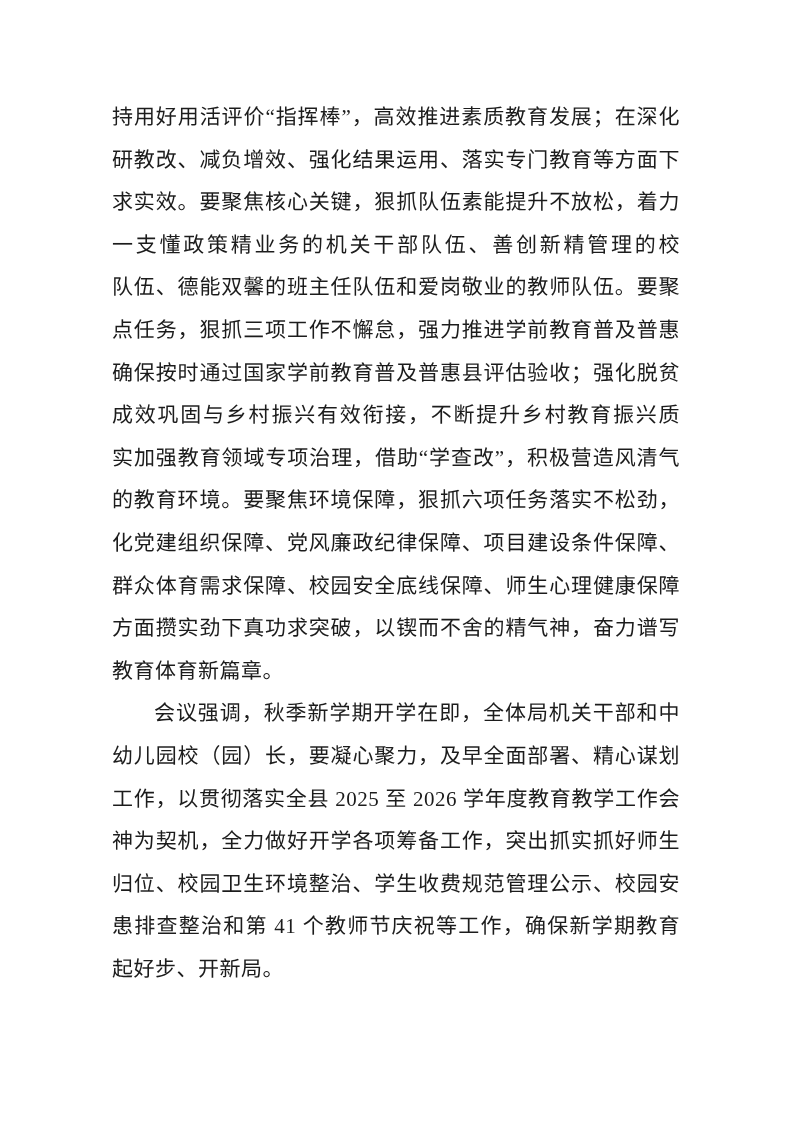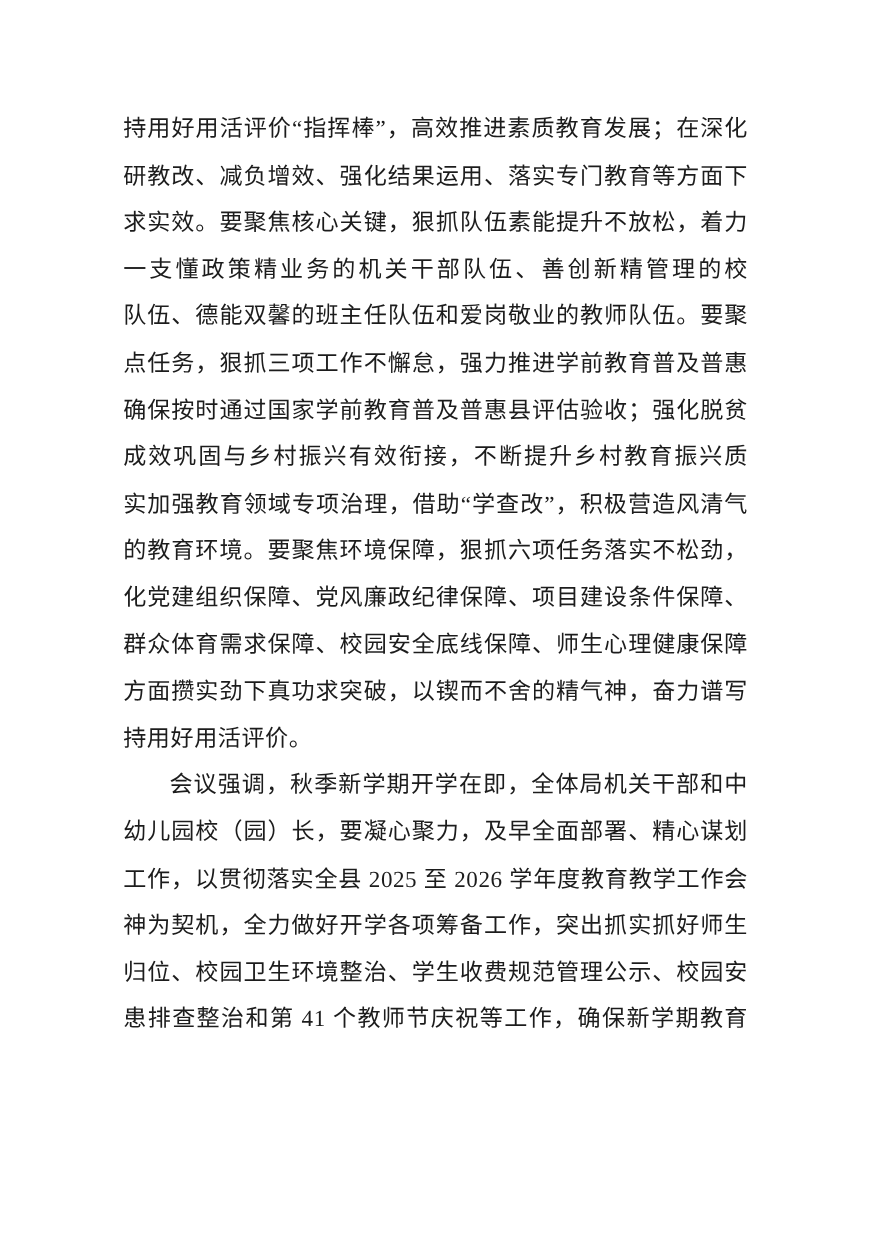--- a/index.html
+++ b/index.html
@@ -57,24 +57,25 @@
         <div class="line">一支懂政策精业务的机关干部队伍、善创新精管理的校（园）长</div>
         <div class="line">队伍、德能双馨的班主任队伍和爱岗敬业的教师队伍。要聚焦重</div>
         <div class="line">点任务，狠抓三项工作不懈怠，强力推进学前教育普及普惠创建，</div>
         <div class="line">确保按时通过国家学前教育普及普惠县评估验收；强化脱贫攻坚</div>
         <div class="line">成效巩固与乡村振兴有效衔接，不断提升乡村教育振兴质量；切</div>
         <div class="line">实加强教育领域专项治理，借助“学查改”，积极营造风清气正</div>
         <div class="line">的教育环境。要聚焦环境保障，狠抓六项任务落实不松劲，在强</div>
         <div class="line">化党建组织保障、党风廉政纪律保障、项目建设条件保障、社会</div>
         <div class="line">群众体育需求保障、校园安全底线保障、师生心理健康保障 6 个</div>
         <div class="line">方面攒实劲下真功求突破，以锲而不舍的精气神，奋力谱写略阳</div>
-        <div class="line line-last">持用好用活评价。</div>
+        <div class="line line-last">教育体育新篇章。</div>
       </div>
       <div class="paragraph">
         <div class="line line-indent">会议强调，秋季新学期开学在即，全体局机关干部和中小学</div>
         <div class="line">幼儿园校（园）长，要凝心聚力，及早全面部署、精心谋划开学</div>
         <div class="line">工作，以贯彻落实全县 2025 至 2026 学年度教育教学工作会议精</div>
         <div class="line">神为契机，全力做好开学各项筹备工作，突出抓实抓好师生收心</div>
         <div class="line">归位、校园卫生环境整治、学生收费规范管理公示、校园安全隐</div>
         <div class="line">患排查整治和第 41 个教师节庆祝等工作，确保新学期教育教学</div>
+        <div class="line line-last">起好步、开新局。</div>
       </div>
     </div>
 </div>
 
 </body></html>

